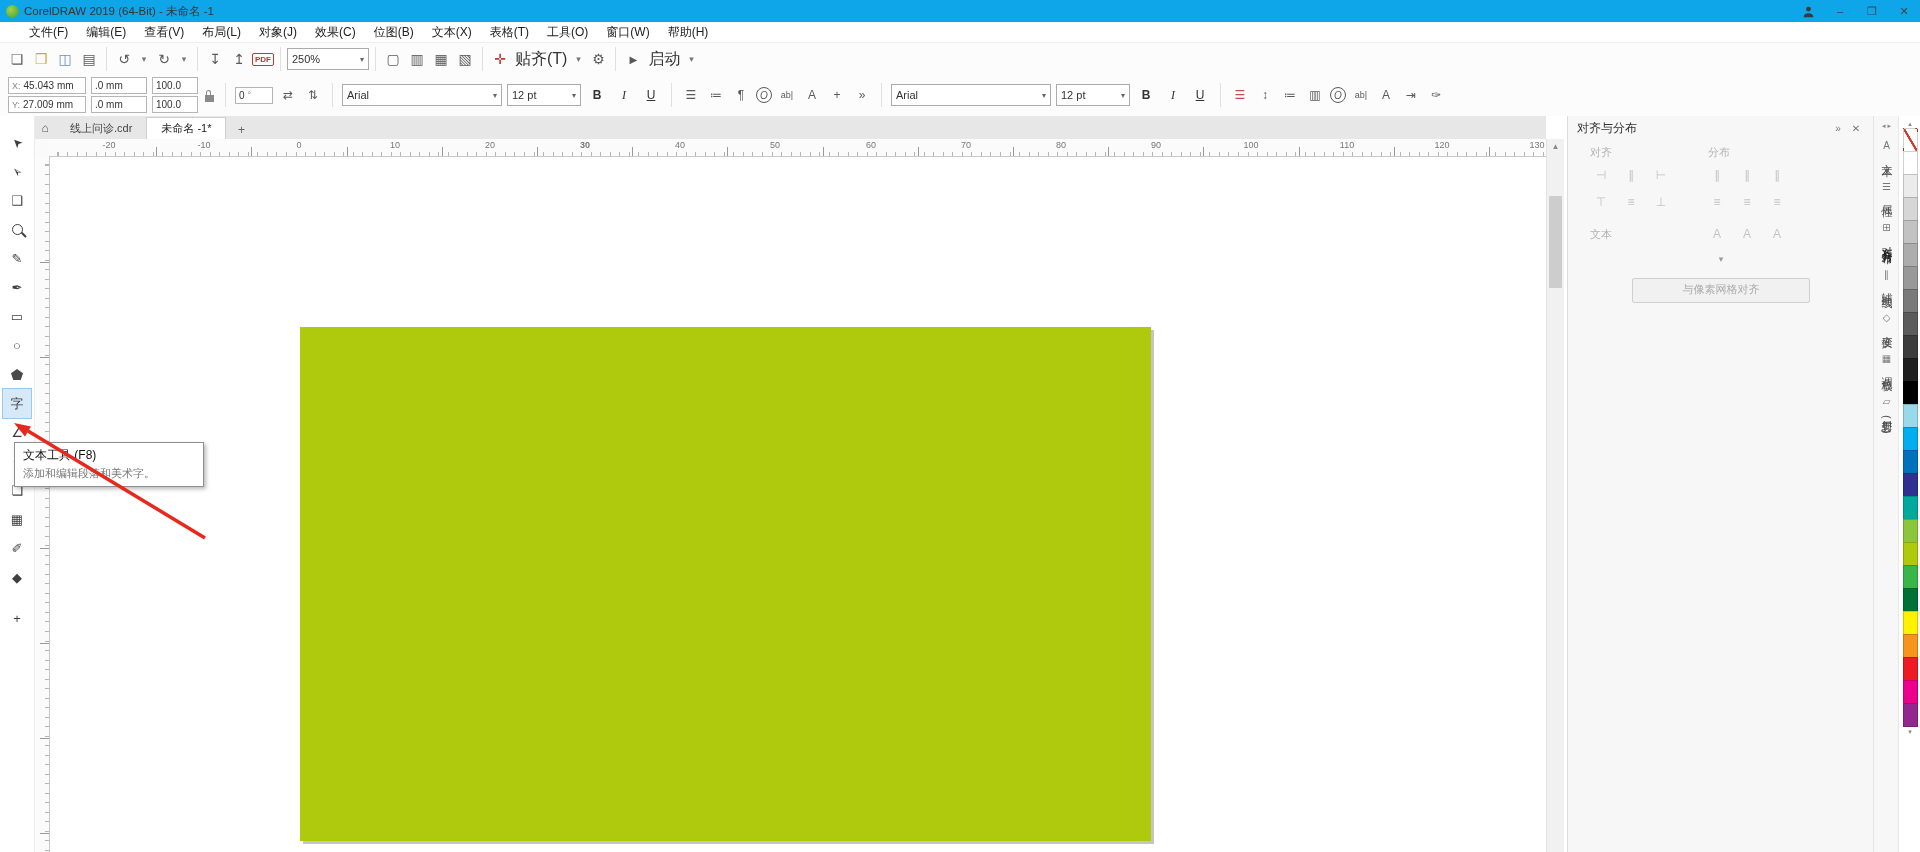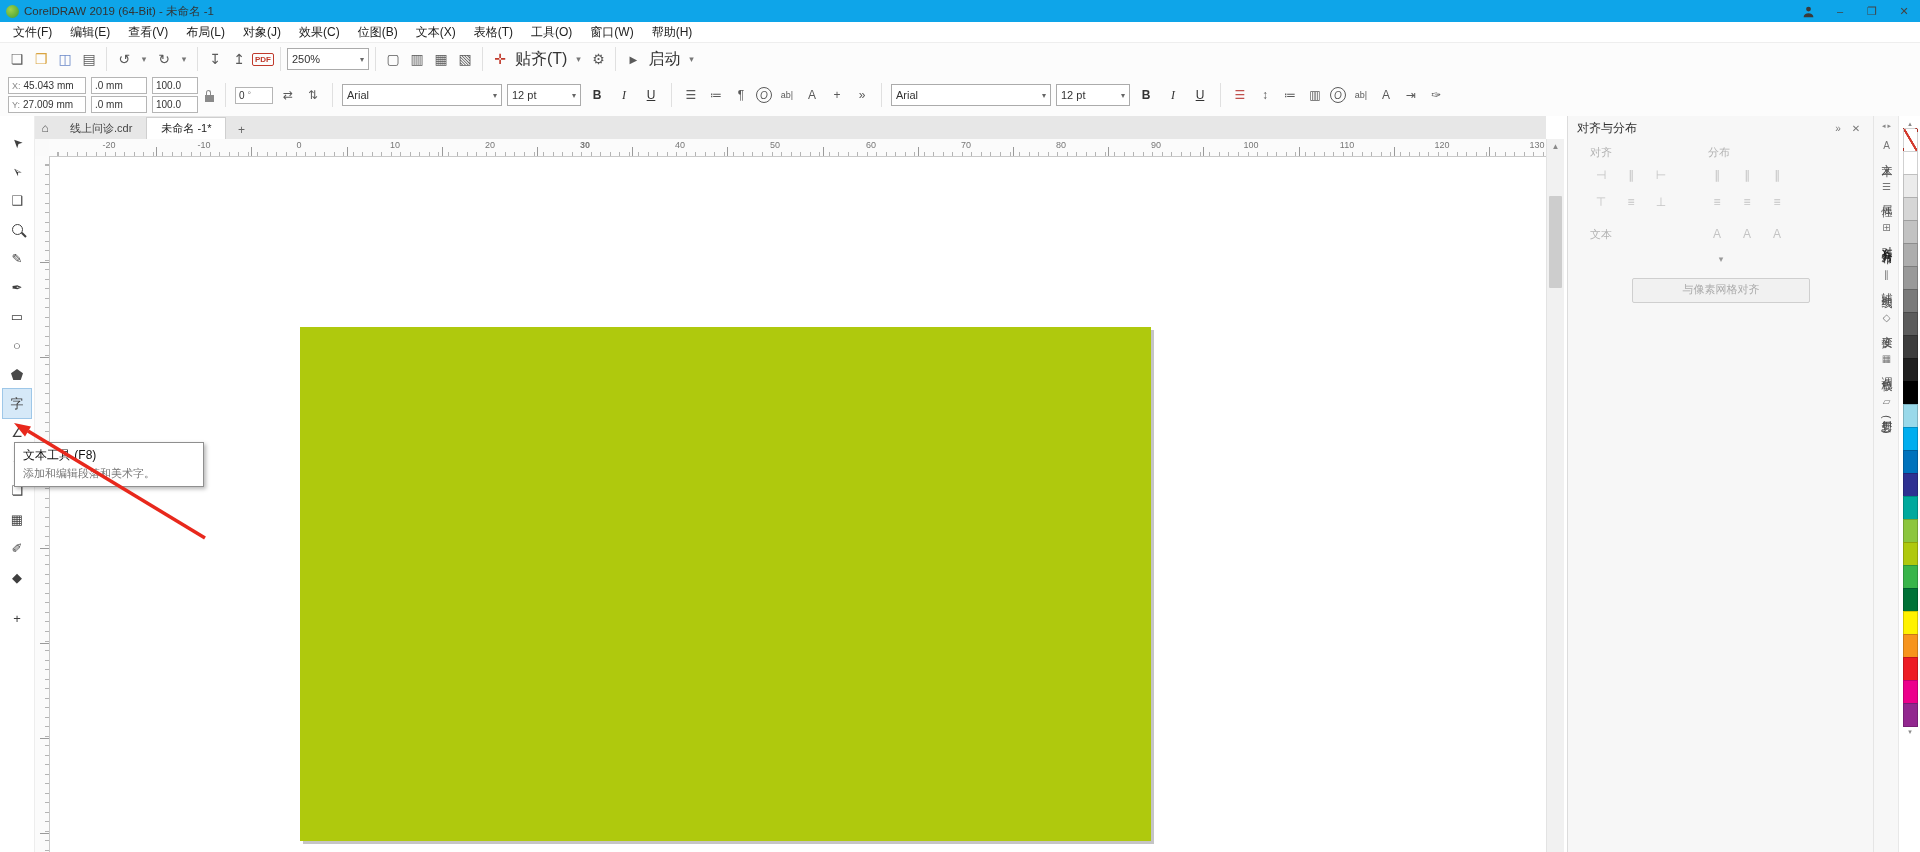--- a/index.html
+++ b/index.html
@@ -10,21 +10,21 @@
   .titlebar{position:absolute;top:0;left:0;right:0;height:22px;background:#0ea5e9;
             border-bottom:1px solid #ececec;display:flex;align-items:center;}
   .app-logo{width:13px;height:13px;margin:0 5px 0 6px;border-radius:50%;
             background:radial-gradient(circle at 35% 35%,#9fd34a,#3f9b35);}
   .title-text{font-size:11.5px;color:#333;flex:1;}
   .win-btn{width:32px;height:22px;display:flex;align-items:center;justify-content:center;
            font-size:11px;color:#444;}
   .user-svg{width:13px;height:13px;}
   
   .menubar{position:absolute;top:22px;left:0;right:0;height:20px;background:#fff;
-           display:flex;align-items:center;padding-left:4px;}
+           display:flex;align-items:center;padding-left:20px;}
   .menu-item{font-size:12px;color:#222;padding:0 9px;height:20px;display:flex;align-items:center;}
   
   .toolbar{position:absolute;top:42px;left:0;right:0;height:32px;background:#fcfcfc;
            border-top:1px solid #eee;border-bottom:1px solid #e7e7e7;
            display:flex;align-items:center;padding-left:6px;gap:2px;}
   .icn{display:inline-flex;align-items:center;justify-content:center;min-width:22px;height:24px;
        font-size:14px;color:#5a5a5a;}
   .icn.small{min-width:14px;font-size:9px;color:#777;}
   .sep{width:1px;height:24px;background:#e0e0e0;margin:0 4px;}
   .combo{display:flex;align-items:center;justify-content:space-between;background:#fff;

